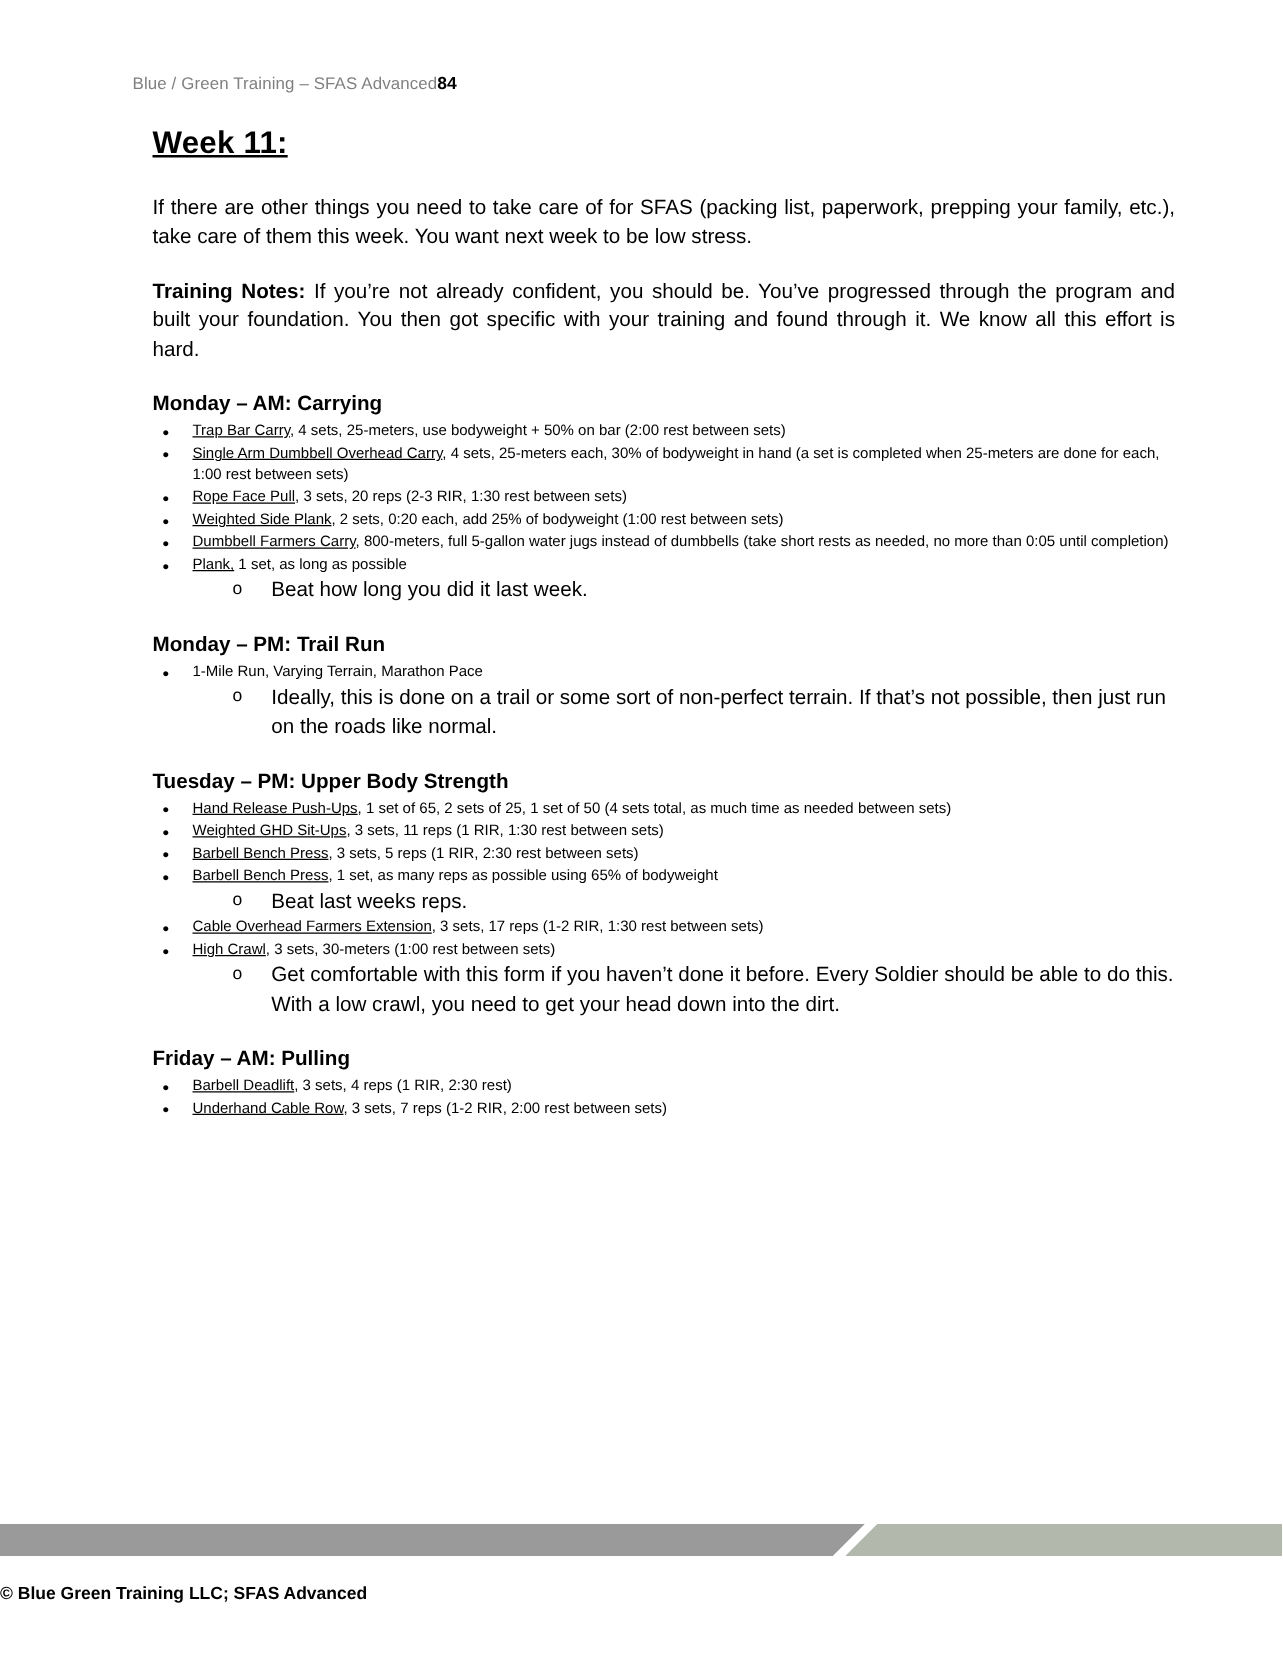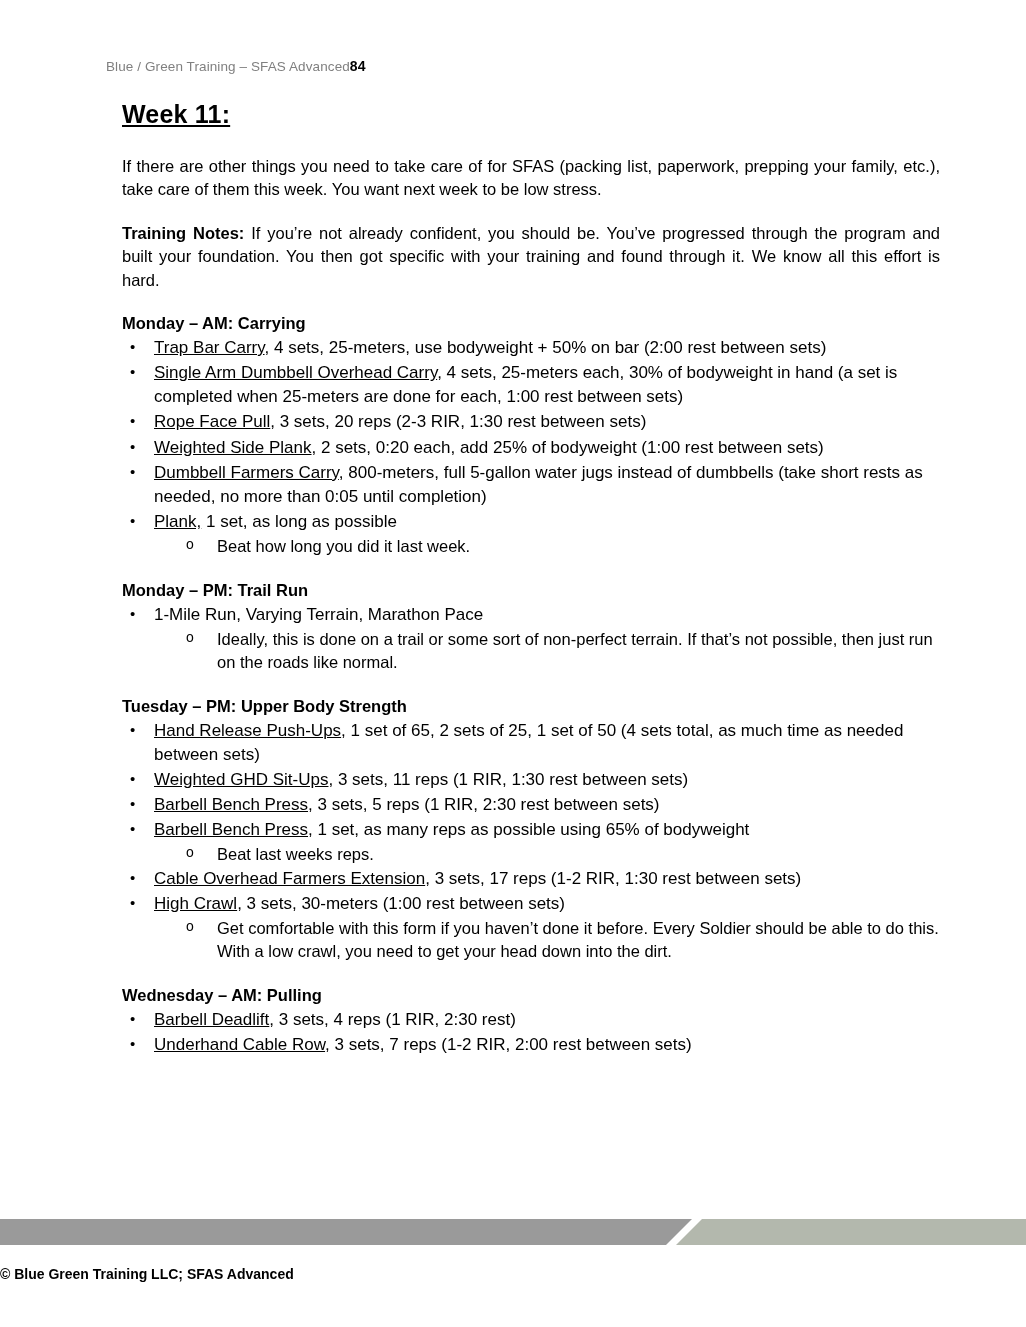--- a/index.html
+++ b/index.html
@@ -66,21 +66,21 @@
     font-weight: bold;
     margin: 22px 0 3px 0;
   }
   ul.bullets {
     list-style: none;
     margin: 0;
     padding: 0;
   }
   ul.bullets > li {
     position: relative;
-    font-size: 17px;
+    font-size: 12px;
     line-height: 1.42;
     padding-left: 32px;
     margin: 0 0 1px 0;
   }
   ul.bullets > li::before {
     content: "\2022";
     position: absolute;
     left: 8px;
     top: 0;
     font-size: 15px;
@@ -185,21 +185,21 @@
           <li><span class="u">Barbell Bench Press</span><span>, 1 set, as many reps as possible using 65% of bodyweight</span></li>
           <ul class="subbullets">
             <li>Beat last weeks reps.</li>
           </ul>
           <li><span class="u">Cable Overhead Farmers Extension</span><span>, 3 sets, 17 reps (1-2 RIR, 1:30 rest between sets)</span></li>
           <li><span class="u">High Crawl</span><span>, 3 sets, 30-meters (1:00 rest between sets)</span></li>
           <ul class="subbullets">
             <li>Get comfortable with this form if you haven’t done it before. Every Soldier should be able to do this. With a low crawl, you need to get your head down into the dirt.</li>
           </ul>
         </ul>
-        <h2 class="section">Wednesday – AM: Pulling</h2>
+        <h2 class="section">Friday – AM: Pulling</h2>
         <ul class="bullets">
           <li><span class="u">Barbell Deadlift</span><span>, 3 sets, 4 reps (1 RIR, 2:30 rest)</span></li>
           <li><span class="u">Underhand Cable Row</span><span>, 3 sets, 7 reps (1-2 RIR, 2:00 rest between sets)</span></li>
         </ul>
       </div>
   </div>
 
   <div class="footer-bar">
     <div class="bar-left"></div>
     <div class="bar-right"></div>

